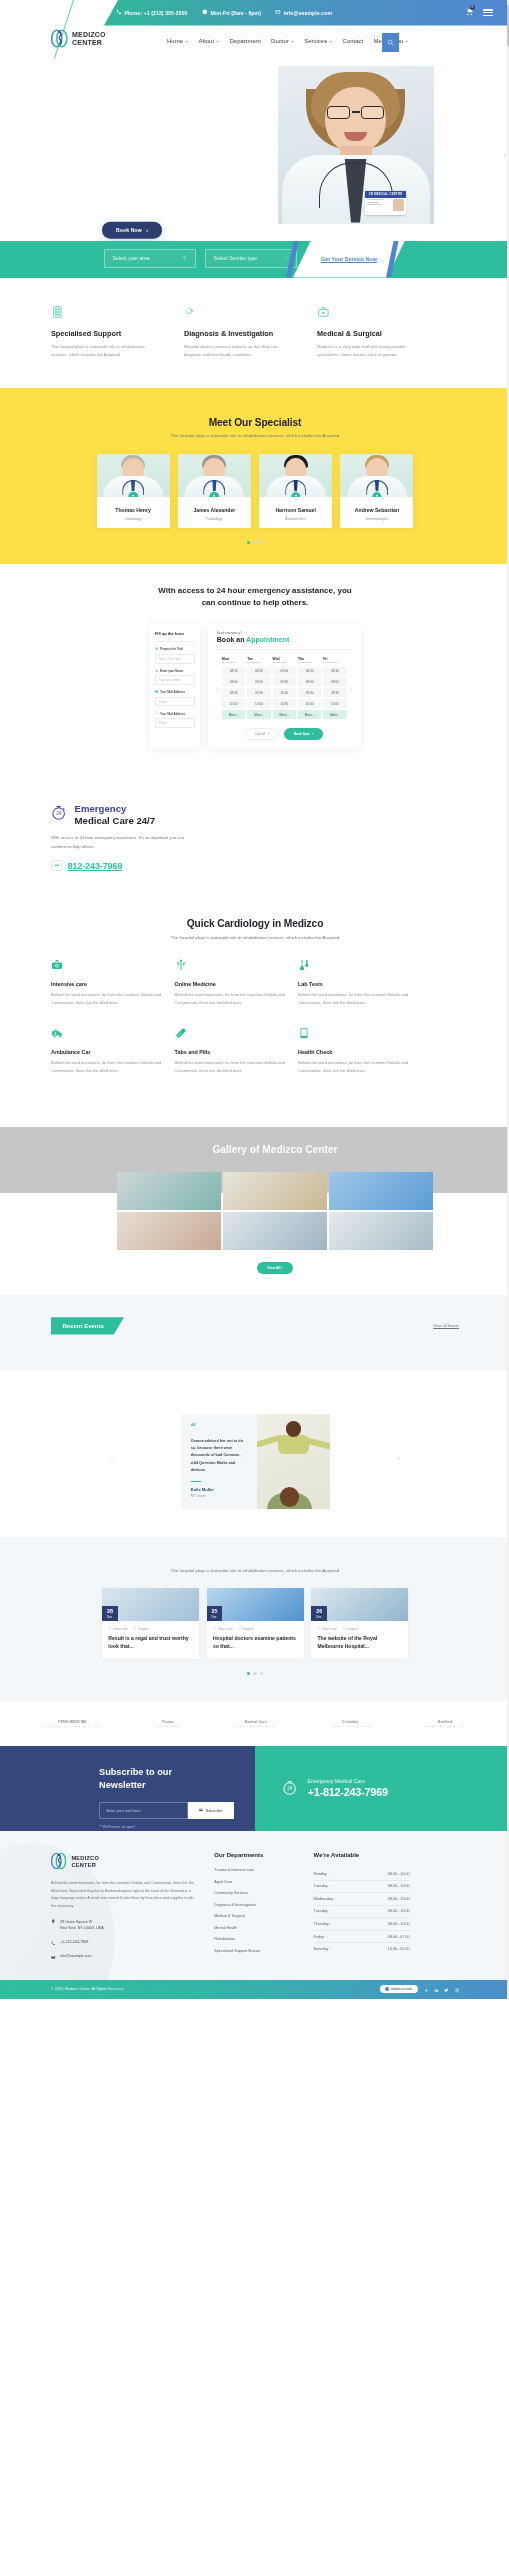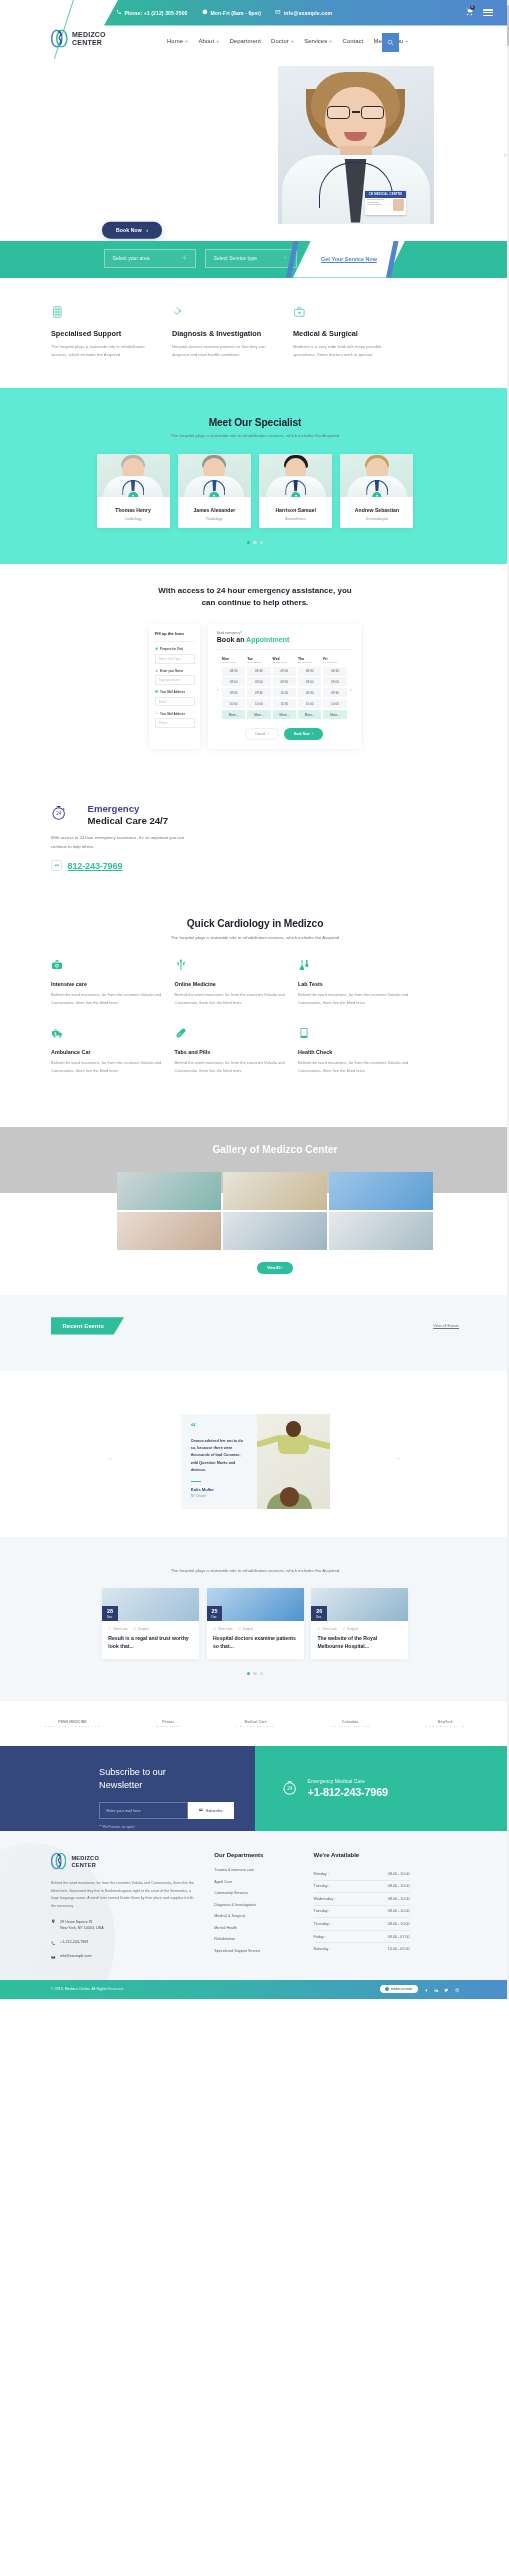--- a/index.html
+++ b/index.html
@@ -104,21 +104,21 @@
     position:absolute; left:293px; top:0; height:37px; width:112px; background:#fff;
     clip-path:polygon(16% 0,100% 0,84% 100%,0% 100%);
     display:flex; align-items:center; justify-content:center;
   }
   .strip-cta a { color:#4e86ce; font-size:5.4px; font-weight:bold; text-decoration:underline; }
   .strip-slash { position:absolute; top:0; height:37px; width:12.7px; background:#4e86ce; }
   .strip-slash.a { left:286px; clip-path:polygon(60% 0,100% 0,40% 100%,0 100%); }
   .strip-slash.b { left:386px; clip-path:polygon(60% 0,100% 0,40% 100%,0 100%); }
 
   
-  .features { display:flex; padding:27px 51px 28px; gap:0; background:#fff; }
+  .features { display:flex; padding:27px 51px 28px; gap:12px; background:#fff; }
   .fcard { width:102px; margin-right:19px; }
   .ficon { height:16.6px; margin-bottom:7.6px; }
   .ficon svg { width:12.7px; height:14px; stroke:#3fc1a6; fill:none; stroke-width:1.4; }
   .ftitle { font-size:7.3px; font-weight:bold; line-height:1.32; color:#23232e; margin-bottom:5.1px; }
   .fdesc { font-size:4.2px; line-height:1.92; color:#8c929b; }
 
   
   .diagband { position:relative; height:83px; background:#f4f7f9; overflow:hidden; }
   .diag-circle {
     position:absolute; left:-37px; top:-10.2px; width:103px; height:103px; border-radius:50%;
@@ -137,21 +137,21 @@
     position:absolute; left:224px; top:24px; font-size:9.2px; font-weight:bold;
     line-height:1.5; color:#23232e;
   }
 
   
   .sec-head { text-align:center; }
   .sec-title { font-size:10.2px; font-weight:bold; color:#23232e; letter-spacing:-0.1px; }
   .sec-sub { font-size:4.3px; color:#6d737c; margin-top:5.7px; }
 
   
-  .specialists { padding:29px 0 20.4px; background:#5eead4; }
+  .specialists { padding:29px 0 20.4px; background:#fde047; }
   .spec-grid { display:flex; gap:8.3px; justify-content:center; margin-top:15.3px; }
   .spec-card { width:73px; background:#fff; box-shadow:0 1.3px 6.4px rgba(0,0,0,.07); }
   .spec-photo { height:43px; background:linear-gradient(170deg,#dff0ea 0%,#cfe8e0 100%); position:relative; overflow:hidden;}
   .sp-head { position:absolute; left:50%; transform:translateX(-50%); top:4.5px; width:21.7px; height:24px; border-radius:10.8px/12px; background:#f0cdb1;}
   .sp-hair { position:absolute; left:50%; transform:translateX(-50%); top:1.9px; width:24px; height:12.7px; border-radius:12px 12px 2.5px 2.5px;}
   .sp-coat { position:absolute; left:50%; transform:translateX(-50%); bottom:0; width:60px; height:20.4px; background:linear-gradient(180deg,#fbfdfd,#e9f1f1); border-radius:27px 27px 0 0;}
   .sp-tie { position:absolute; left:50%; transform:translateX(-50%); bottom:0; width:7.6px; height:16.6px; background:#2d4f86; clip-path:polygon(22% 0,78% 0,62% 100%,38% 100%);}
   .sp-st { position:absolute; left:50%; transform:translateX(-50%); bottom:1.3px; width:21.7px; height:15.3px; border:1.3px solid #2b4d86; border-bottom:none; border-radius:11.5px 11.5px 0 0;}
   .spec-avatar {
     position:absolute; left:50%; transform:translateX(-50%); bottom:-5.7px;
@@ -201,21 +201,21 @@
     border:0.6px solid #eceff2; background:#fff; border-radius:9px; padding:3.2px 9px;
     font-size:3.2px; color:#7b818a; display:flex; gap:2.5px; align-items:center; cursor:pointer;
   }
   .btn-green {
     background:#2fbe9d; color:#fff; border:none; border-radius:9px; padding:3.8px 10.2px;
     font-size:3.2px; font-weight:bold; display:flex; gap:2.5px; align-items:center; cursor:pointer;
   }
 
   
   .emerg { padding:28px 51px 25.5px; background:#fff; }
-  .em-top { display:flex; align-items:flex-start; gap:20px; }
+  .em-top { display:flex; align-items:flex-start; gap:7px; }
   .em-clock { width:16.6px; height:16.6px; flex:none; margin-top:1.3px; }
   .em-clock svg { width:16.6px; height:16.6px; }
   .em-h1 { font-size:9.6px; font-weight:bold; color:#3a3fa0; line-height:1.28; }
   .em-h2 { font-size:9.6px; font-weight:bold; color:#23232e; line-height:1.28; }
   .em-desc { font-size:4.2px; line-height:1.95; color:#6d737c; margin-top:7px; max-width:137px;}
   .em-phone { display:flex; align-items:center; gap:5.7px; margin-top:9.6px; }
   .em-pic { width:10.8px; height:10.8px; border:0.6px solid #d8ece6; border-radius:1.9px; display:flex; align-items:center; justify-content:center;}
   .em-pic svg { width:5.7px; height:5.7px; fill:#2fbe9d; }
   .em-num { font-size:9px; font-weight:bold; color:#2fbe9d; letter-spacing:-0.1px;}
 
@@ -288,21 +288,21 @@
 
   
   .brands { background:#fff; padding:19px 45px 19px; display:flex; align-items:center; justify-content:space-between; }
   .brand { opacity:.55; text-align:center; }
   .brand-n { font-size:3.4px; font-weight:bold; color:#2b2b35; letter-spacing:0.1px;}
   .brand-s { font-size:2.2px; color:#5c626b; letter-spacing:0.7px; margin-top:1px;}
 
   
   .nl { display:flex; height:85px; }
   .nl-left { width:255px; background:#35487e; padding:20.4px 0 0 99px; }
-  .nl-h { font-size:9.2px; font-weight:normal; color:#fff; line-height:1.42; }
+  .nl-h { font-size:9.2px; font-weight:bold; color:#fff; line-height:1.42; }
   .nl-form { display:flex; margin-top:10.2px; width:135px; }
   .nl-input { flex:1; height:16.6px; border:0.6px solid rgba(255,255,255,.28); background:transparent; color:#e6eaf2; font-size:3.8px; padding:0 6.4px; font-family:inherit;}
   .nl-input::placeholder { color:#bfc7d9; }
   .nl-btn { width:46px; background:#fff; border:none; font-size:3.8px; color:#3c4250; display:flex; align-items:center; justify-content:center; gap:2.5px; cursor:pointer;}
   .nl-btn svg { width:3.8px; height:3.8px; fill:#3c4250;}
   .nl-note { font-size:3.2px; color:#b6bfd4; margin-top:5.7px;}
   .nl-right { flex:1; background:#2fbe9d; display:flex; align-items:center; padding-left:27px; gap:9px;}
   .nl-clock svg { width:16.6px; height:16.6px; }
   .nl-elabel { font-size:5.1px; color:#eafaf5; }
   .nl-enum { font-size:10.8px; font-weight:bold; color:#fff; margin-top:1.3px; letter-spacing:-0.2px;}

